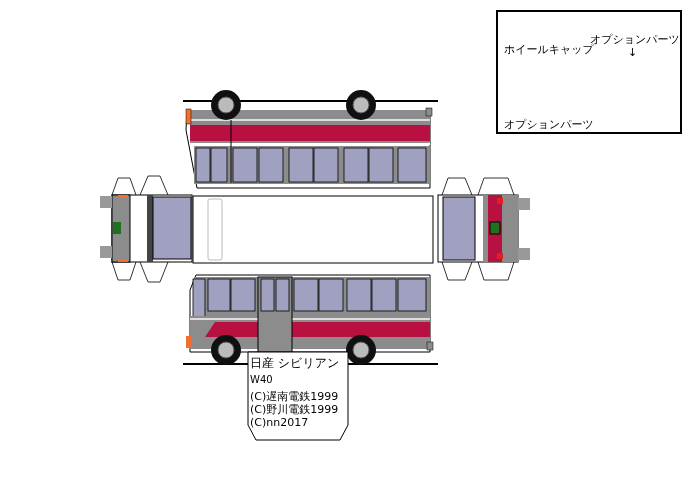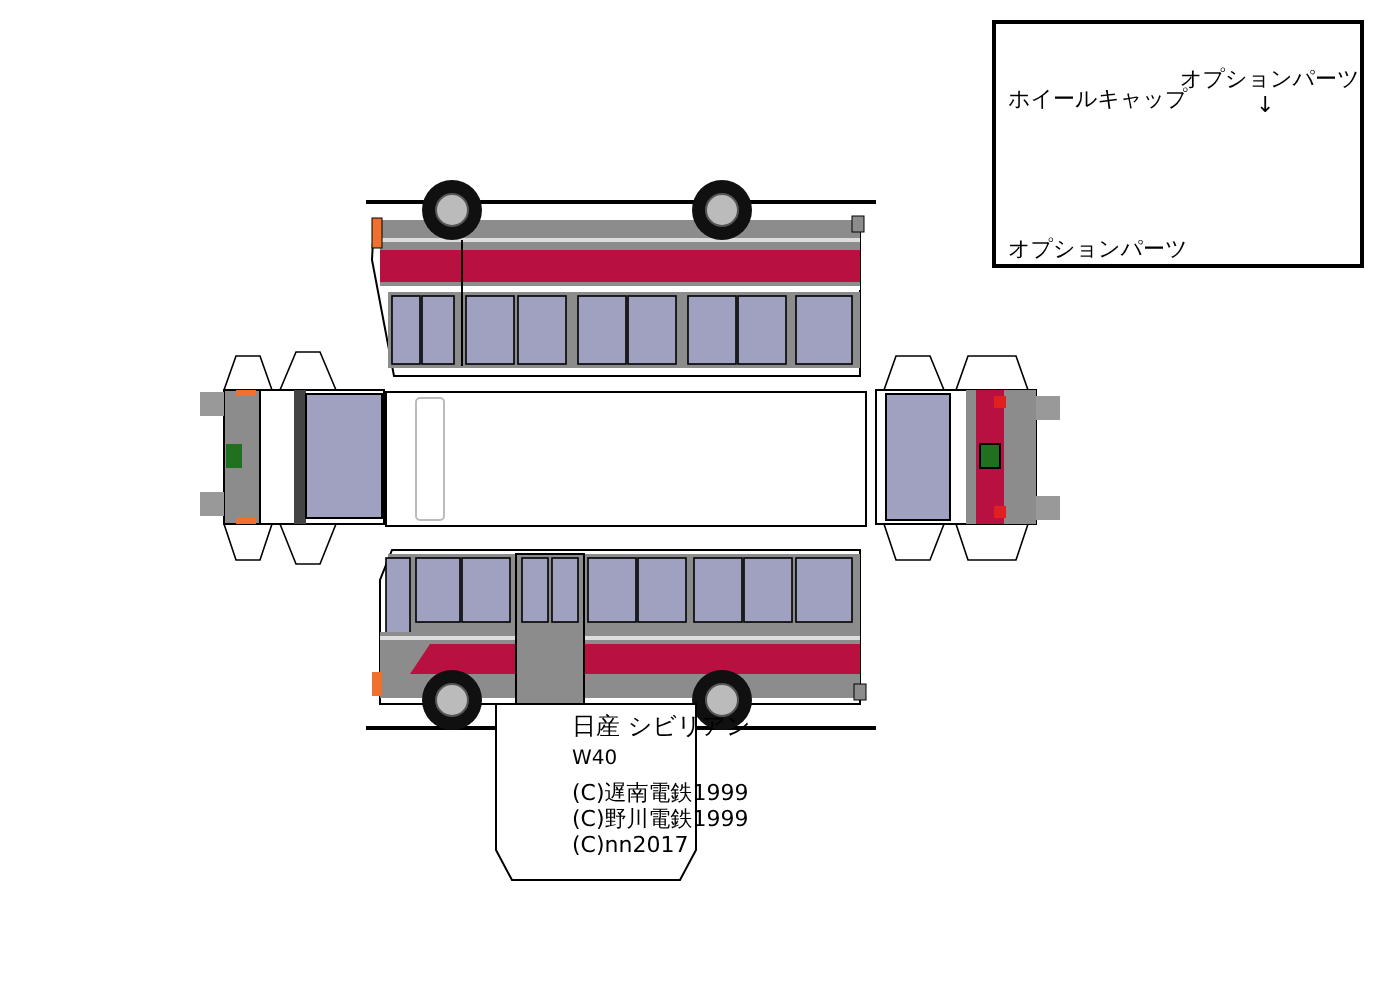--- a/index.html
+++ b/index.html
@@ -1,20 +1,20 @@
 <!DOCTYPE html>
 <html><head>
 <meta charset="utf-8">
 <style>
   html,body{margin:0;padding:0;background:#fff;}
   body{width:690px;height:499px;position:relative;overflow:hidden;font-family:"DejaVu Sans",sans-serif;}
   svg{position:absolute;left:0;top:0;}
   .lbl{position:absolute;font-size:11px;color:#000;white-space:nowrap;line-height:1;}
   .inset{position:absolute;left:496px;top:10px;width:186px;height:124px;border:2px solid #000;background:#fff;box-sizing:border-box;padding-left:34px;}
-  .caption{position:absolute;left:250px;top:357px;width:116px;font-size:11px;line-height:13px;margin-left:36px;}
+  .caption{position:absolute;left:250px;top:357px;width:116px;font-size:11px;line-height:13px;}
   .caption div{white-space:nowrap;}
   .caption .t{font-size:12px;margin-bottom:3px;}
   .caption .m{font-size:10px;margin-bottom:4px;}
 </style>
 </head>
 <body>
 
 <svg width="690" height="499" viewBox="0 0 690 499">
 
   <line x1="183" y1="101" x2="438" y2="101" stroke="#000" stroke-width="2"></line>

